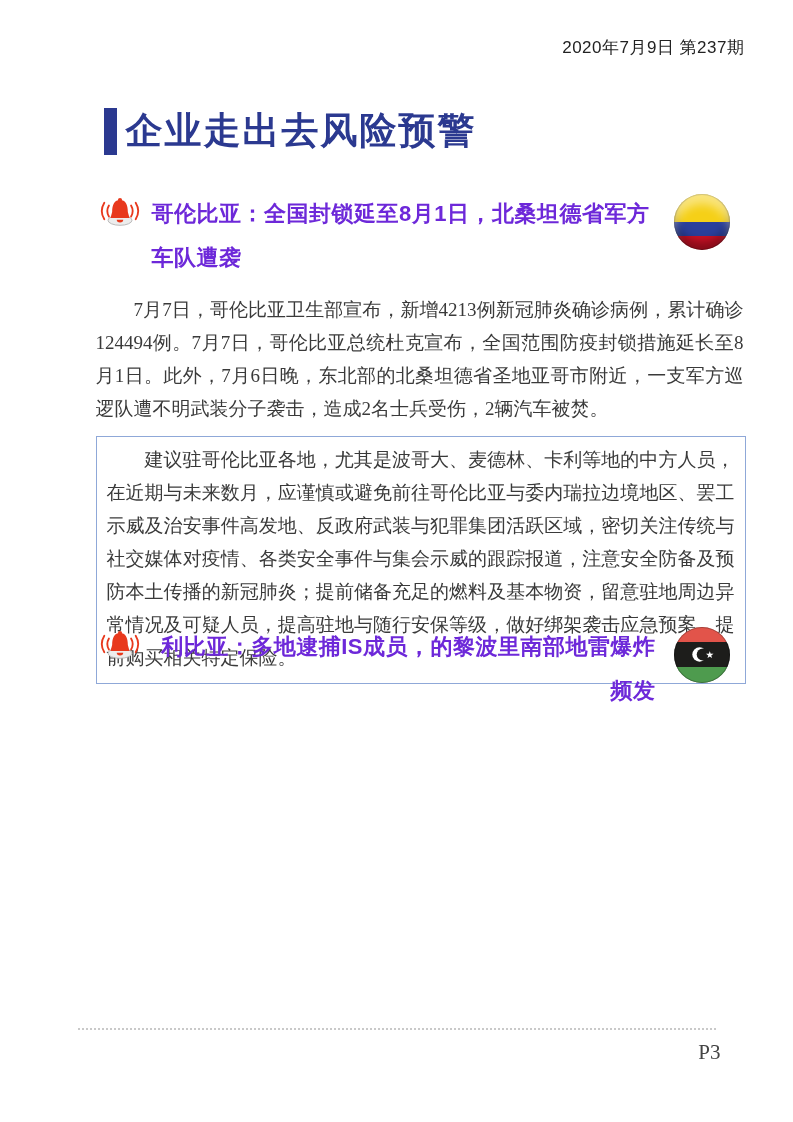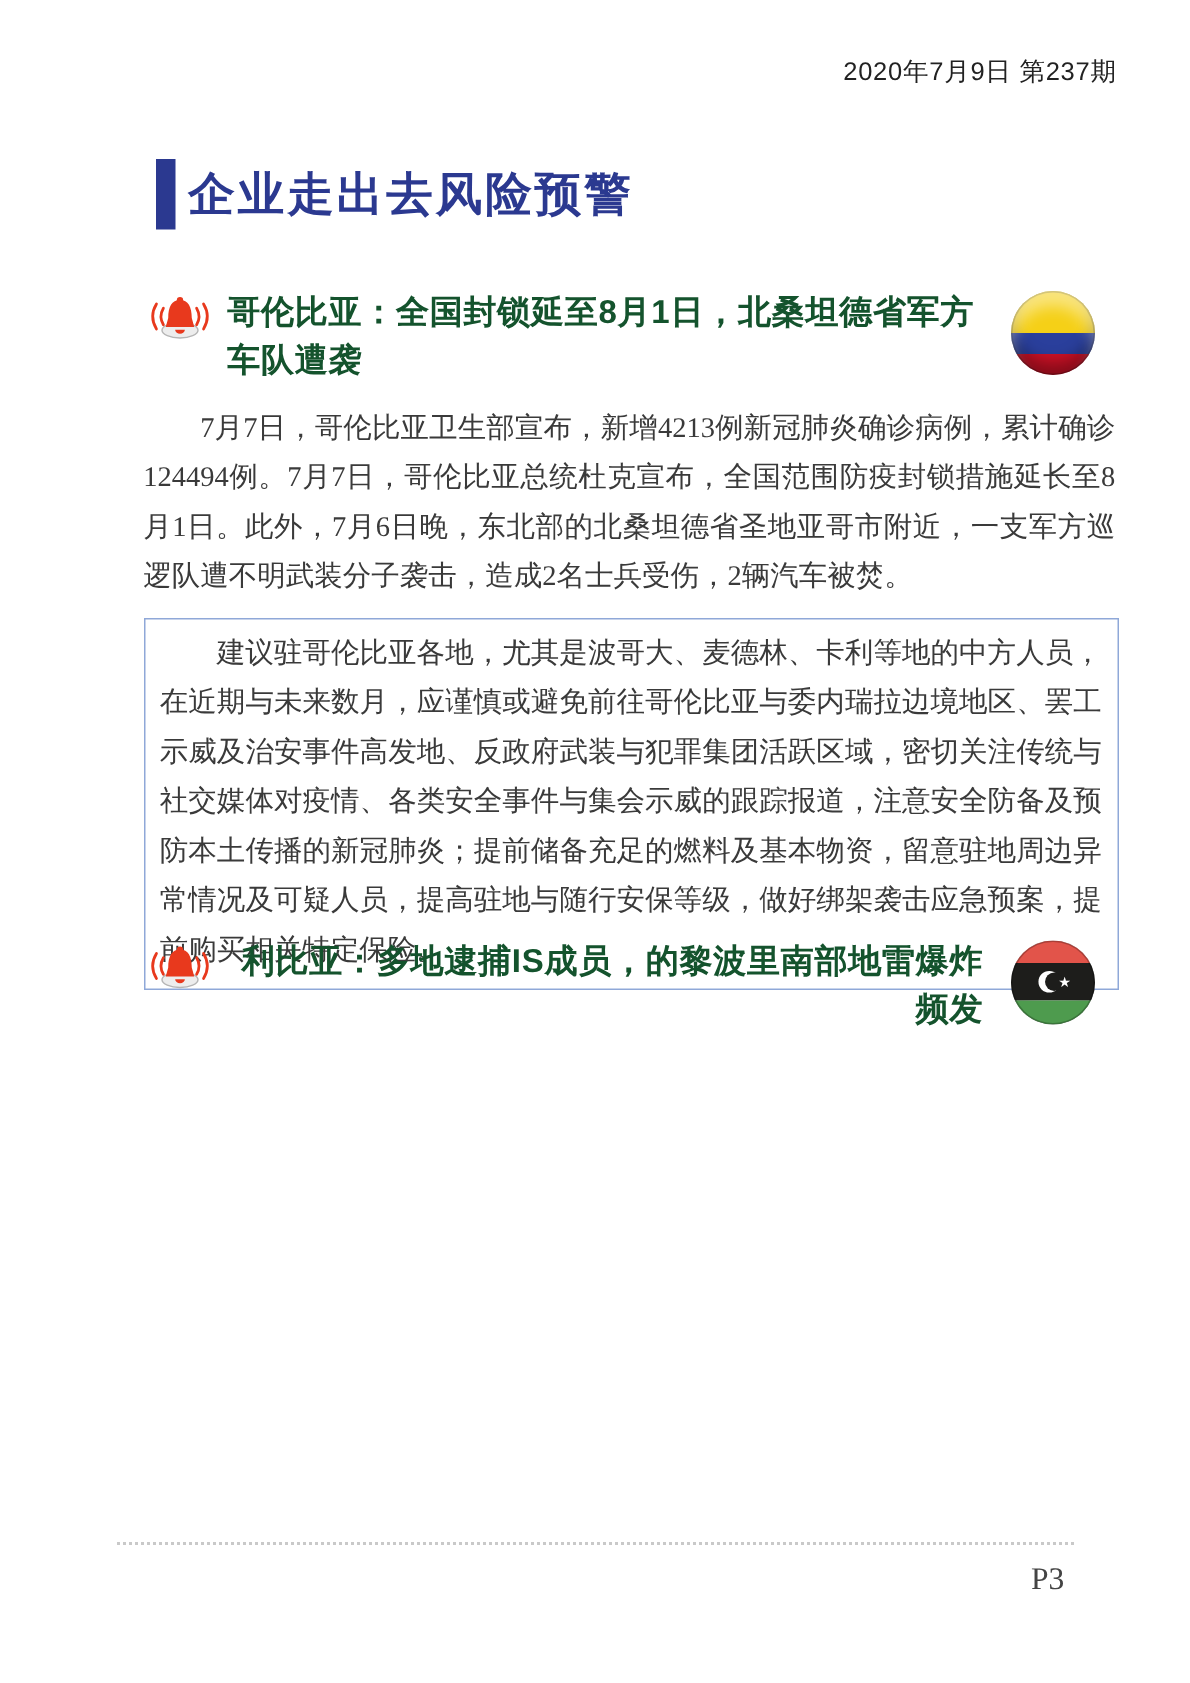--- a/index.html
+++ b/index.html
@@ -19,31 +19,31 @@
   }
   
   .title-block{
     position:absolute;top:106px;left:88px;
     display:flex;align-items:center;
   }
   .title-bar{
     width:13px;height:47px;background:#2b3990;margin-right:9px;flex:none;
   }
   .doc-title{
-    margin:0;font-size:31px;font-weight:bold;color:#2b3990;letter-spacing:2px;
+    margin:0;font-size:37px;font-weight:bold;color:#2b3990;letter-spacing:2px;
   }
   
   .section{position:absolute;left:80px;width:650px;}
   .section-colombia{top:192px;}
   .section-libya{top:625px;}
   .section-head{position:relative;padding-right:90px;min-height:56px;}
   .head-row{display:flex;align-items:flex-start;}
   .alarm-icon{flex:none;width:48px;margin-top:3px;margin-right:8px;}
   .section-heading{
-    margin:0;font-size:22px;line-height:32px;font-weight:bold;color:#14532d;
+    margin:0;font-size:22px;line-height:44px;font-weight:bold;color:#6d28d9;
     letter-spacing:.5px;max-width:520px;
   }
   .flag{
     position:absolute;top:2px;right:16px;width:56px;height:56px;border-radius:50%;
     box-shadow:inset 0 10px 10px rgba(255,255,255,.45),
                inset 0 -8px 10px rgba(0,0,0,.35),
                inset 0 0 0 1px rgba(0,0,0,.25);
   }
   .flag-colombia{
     background:linear-gradient(to bottom,#f5d017 0 50%,#2a3f9c 50% 75%,#ce1126 75% 100%);
@@ -67,21 +67,21 @@
   .advisory-text{
     margin:0;font-size:19px;line-height:33px;color:#3a3a3a;
     text-indent:2em;text-align:justify;
   }
   
   .dotted-divider{
     position:absolute;left:62px;right:62px;top:1028px;
     border-top:2px dotted #c9c9c9;height:0;
   }
   .page-number{
-    position:absolute;top:1040px;right:68px;
+    position:absolute;top:1040px;right:57px;
     font-family:"Liberation Serif","DejaVu Serif",serif;
     font-size:21px;color:#444;
   }
 </style>
 </head>
 <body>
 
 <div class="page">
 
   <div class="issue-line">2020年7月9日 第237期</div>

